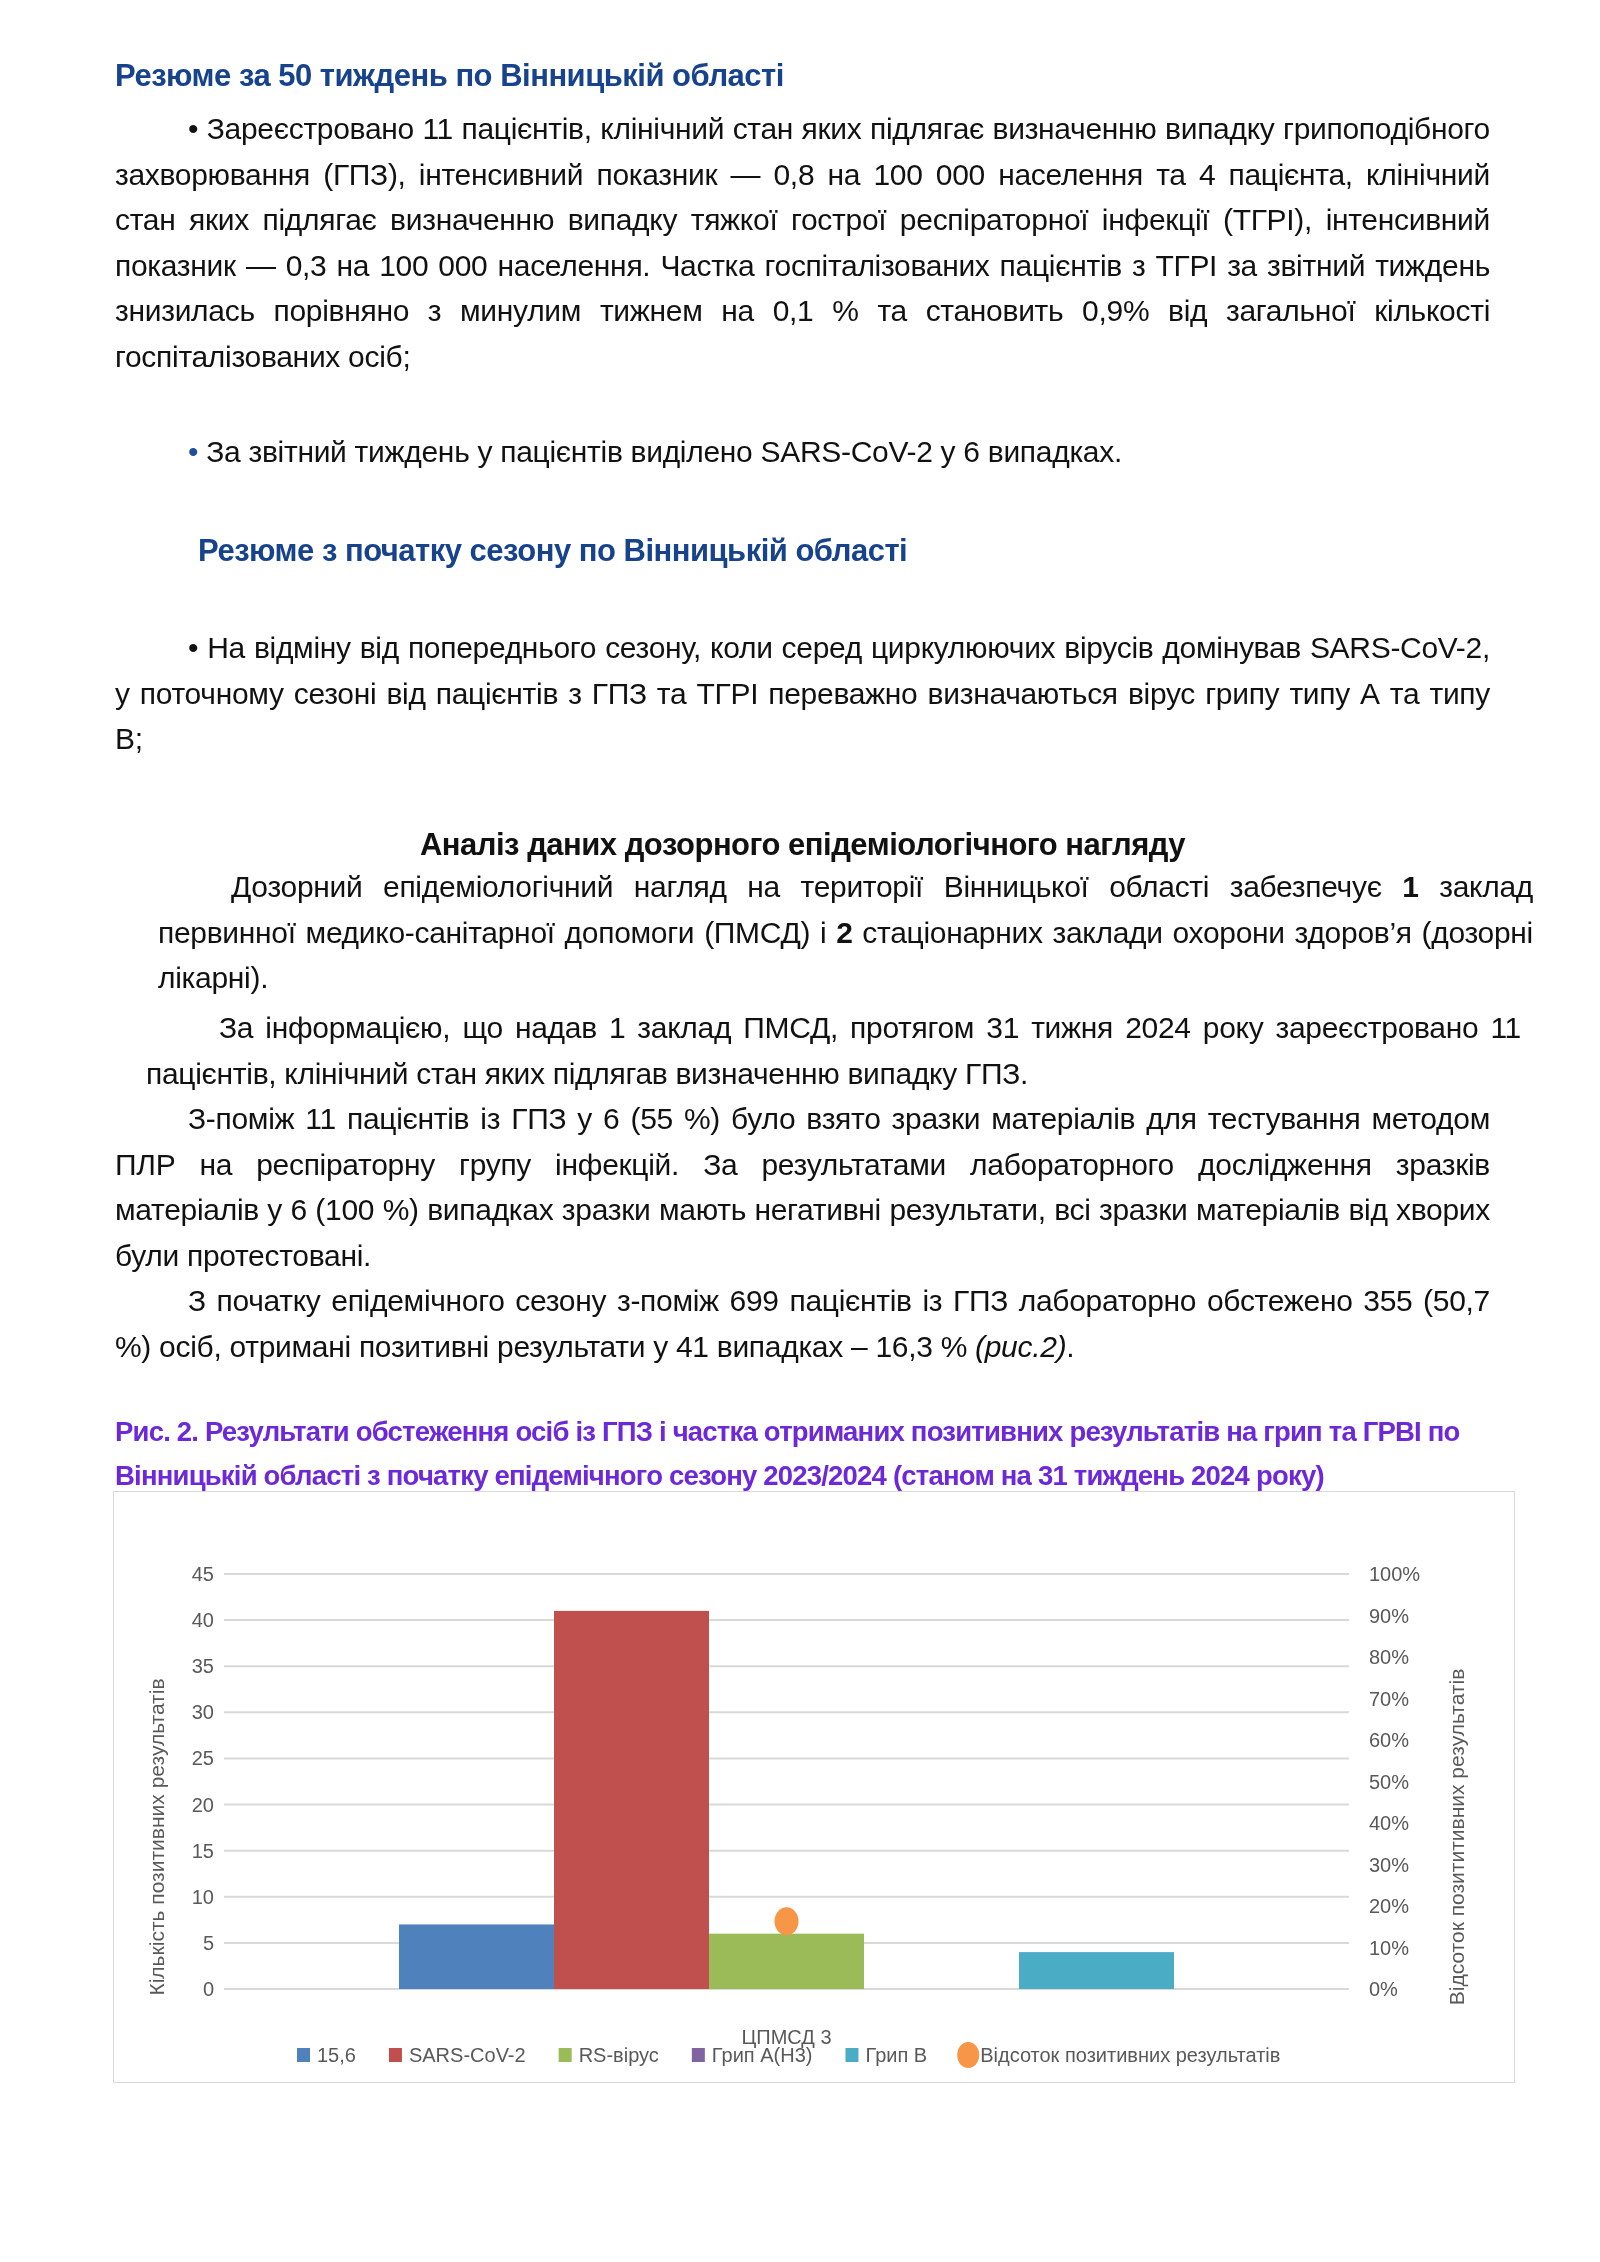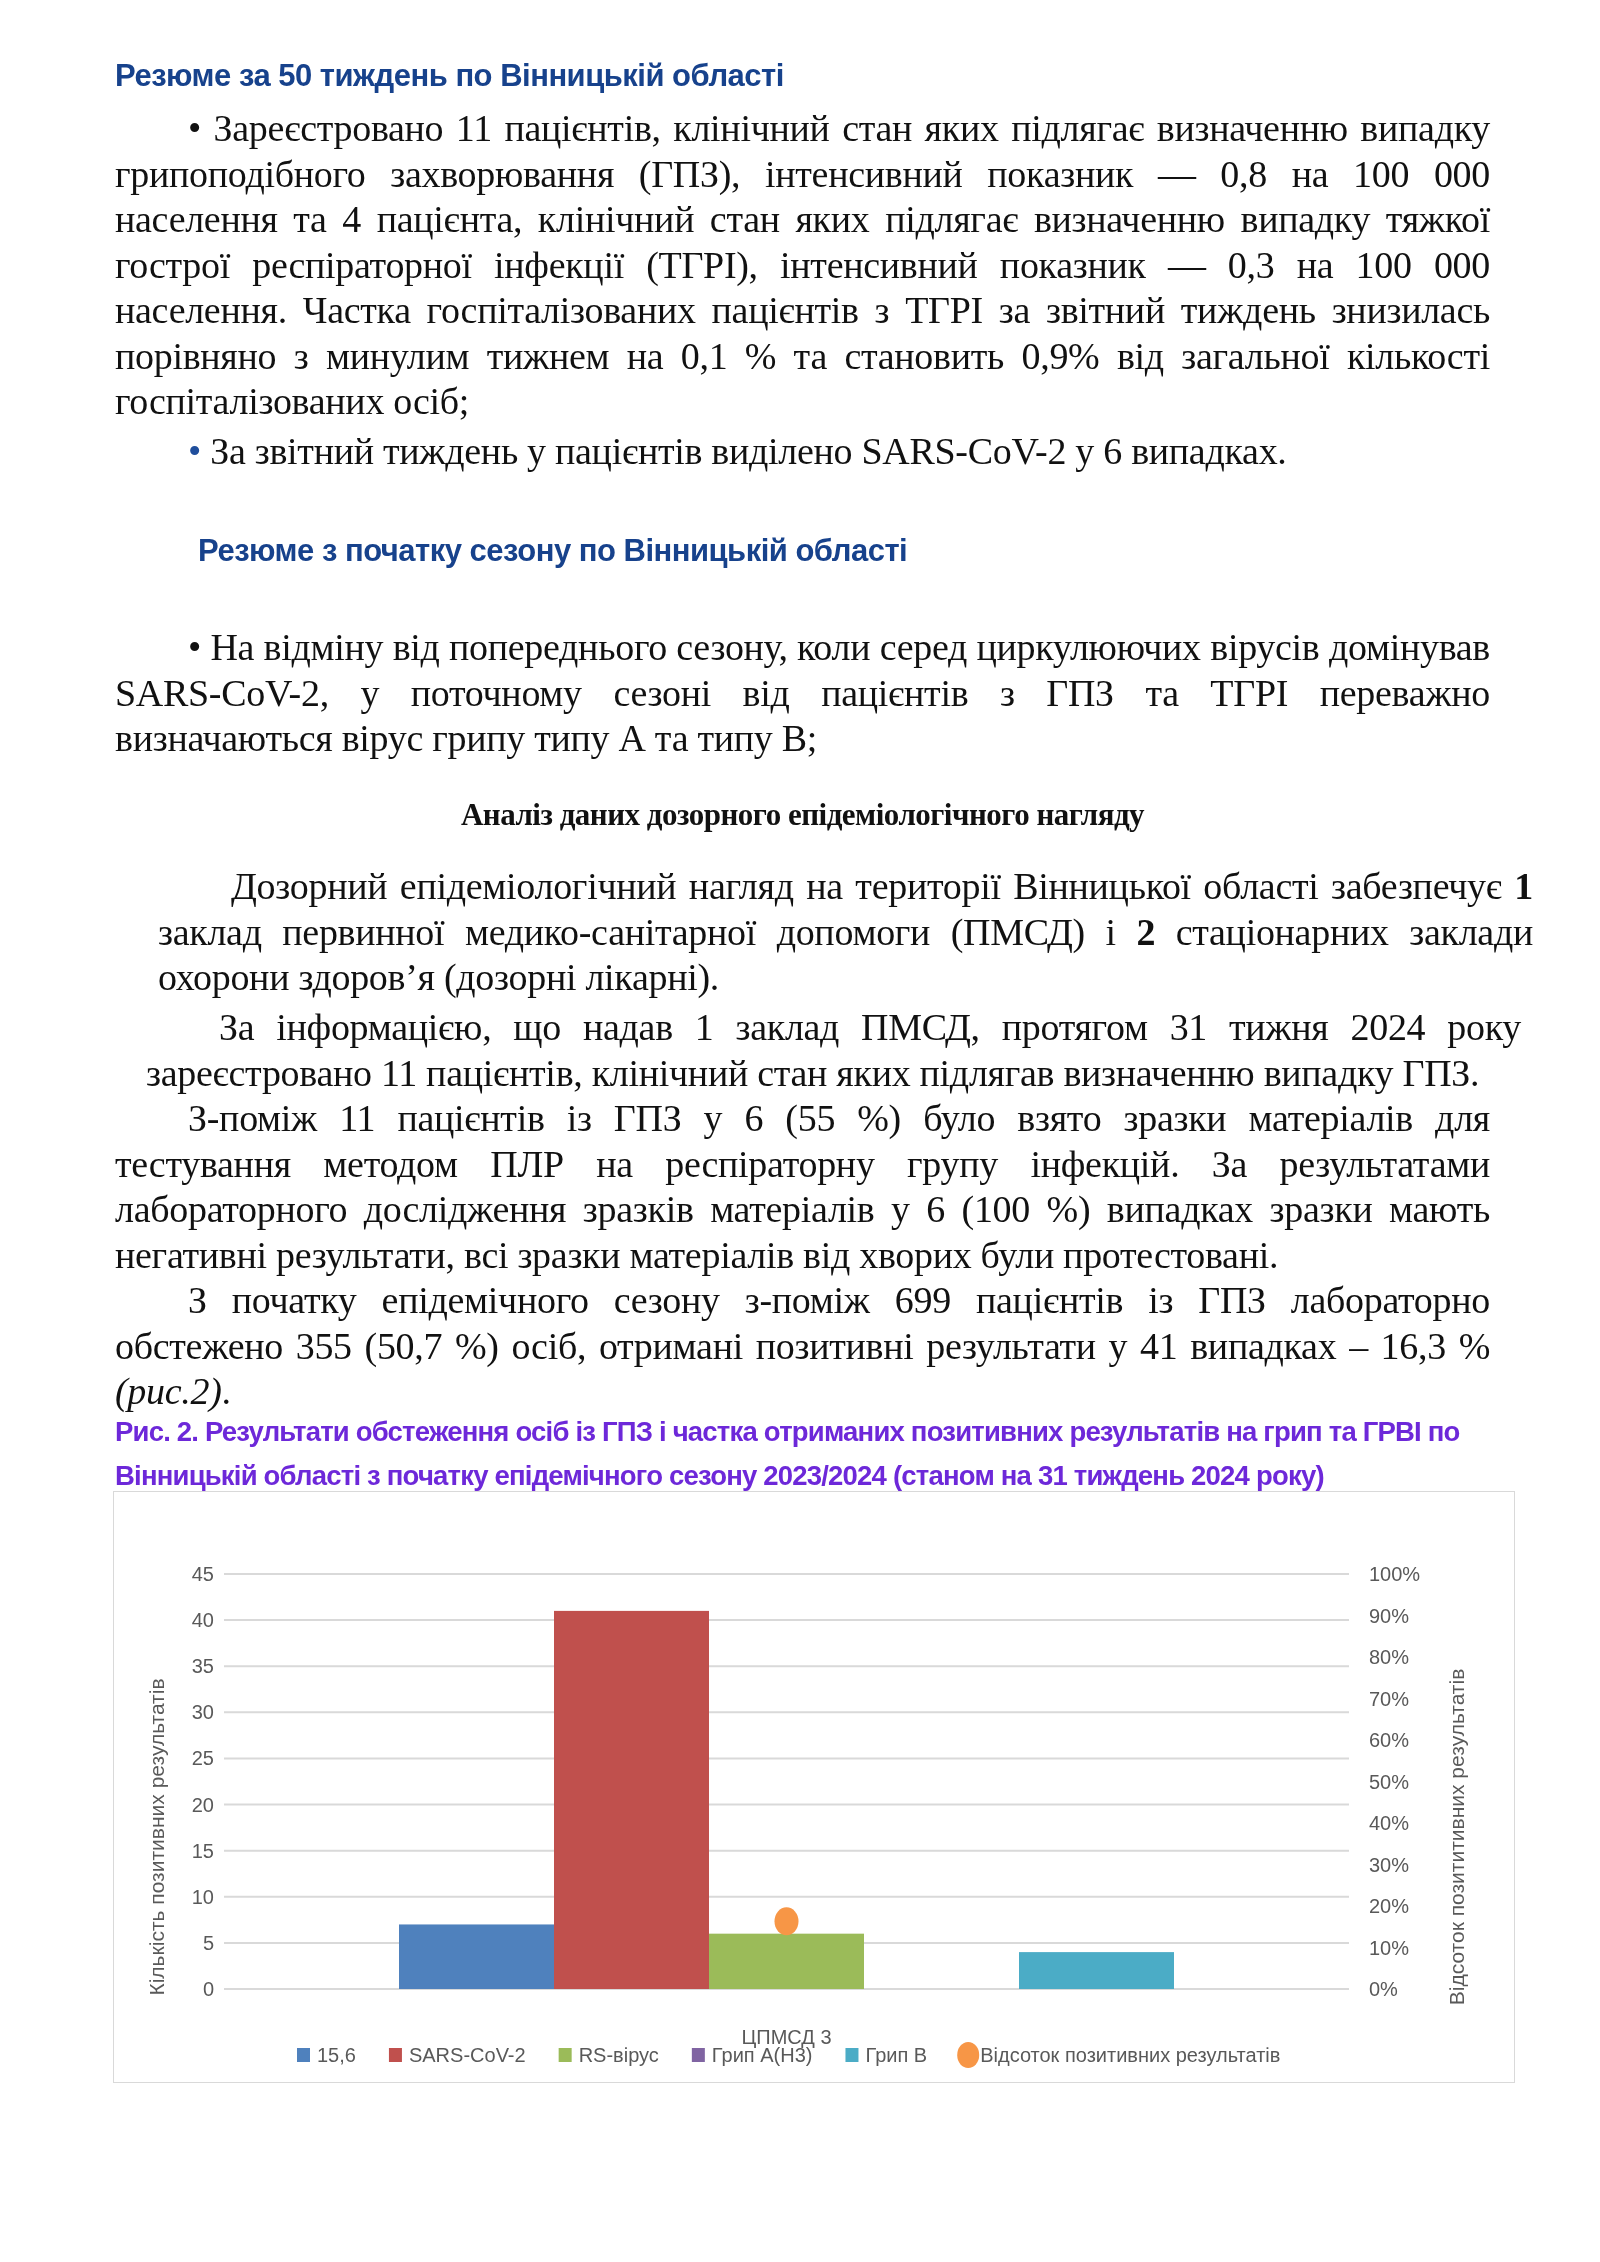--- a/index.html
+++ b/index.html
@@ -7,24 +7,23 @@
       width: 1600px; height: 2262px; position: relative; overflow: hidden;
       font-family: "Liberation Sans", sans-serif; color: #111;
     }
     .page { position: absolute; left: 115px; top: 0; width: 1375px; }
     .h-blue {
       color: #17428c; font-weight: bold; font-size: 31px;
       font-family: "Liberation Sans Narrow", "Liberation Sans", sans-serif;
       letter-spacing: -0.5px; margin: 0; position: absolute;
     }
     .para {
-      position: absolute; left: 0; width: 1375px; font-size: 38px;
+      position: absolute; left: 0; width: 1375px; font-size: 30px;
       line-height: 45.5px; text-align: justify; margin: 0;
       letter-spacing: -0.3px;
-      font-family: Liberation Serif, serif;
     }
     .indent { text-indent: 73px; }
     .bullet-blue { color: #1f4e9c; }
     .h-black {
       position: absolute; left: 0; width: 1375px; text-align: center;
       font-weight: bold; font-size: 31px; margin: 0; letter-spacing: -0.5px;
     }
     .fig-title {
       position: absolute; left: 0; width: 1385px; color: #6d28d9;
       font-weight: bold; font-size: 27.5px; line-height: 44px; margin: 0;
@@ -46,21 +45,21 @@
   <h2 class="h-blue" style="top:58px; left:0;">Резюме за 50 тиждень по Вінницькій області</h2>
 
   <p class="para indent" style="top:106px;"><span>•</span> <span>Зареєстровано 11 пацієнтів, клінічний стан яких підлягає визначенню випадку грипоподібного захворювання (ГПЗ), інтенсивний показник — 0,8 на 100 000 населення та 4 пацієнта, клінічний стан яких підлягає визначенню випадку тяжкої гострої респіраторної інфекції (ТГРІ),  інтенсивний показник — 0,3 на 100 000 населення. Частка госпіталізованих пацієнтів з ТГРІ за звітний тиждень знизилась порівняно з минулим тижнем на 0,1 % та становить 0,9% від загальної кількості госпіталізованих осіб;</span></p>
 
   <p class="para indent" style="top:429px;"><span class="bullet-blue">•</span> <span>За звітний тиждень у пацієнтів виділено SARS-CoV-2 у 6 випадках.</span></p>
 
   <h2 class="h-blue" style="top:533px; left:83px;">Резюме з початку сезону по Вінницькій області</h2>
 
   <p class="para indent" style="top:625px;"><span>•</span> <span>На відміну від попереднього сезону, коли серед циркулюючих вірусів домінував SARS-CoV-2, у поточному сезоні  від пацієнтів з ГПЗ та ТГРІ переважно визначаються вірус грипу типу А та типу В;</span></p>
 
-  <h3 class="h-black" style="top:797px;font-family:Liberation Serif, serif;">Аналіз даних дозорного епідеміологічного нагляду</h3>
+  <h3 class="h-black" style="top:827px;">Аналіз даних дозорного епідеміологічного нагляду</h3>
 
   <p class="para indent" style="top:864px;margin-left:43px;"><span>Дозорний епідеміологічний нагляд на території Вінницької області забезпечує </span><b>1</b><span> заклад первинної медико-санітарної допомоги (ПМСД) і </span><b>2</b><span> стаціонарних заклади охорони здоров’я (дозорні лікарні).</span></p>
 
   <p class="para indent" style="top:1005px;margin-left:31px;">За інформацією, що надав 1 заклад ПМСД, протягом 31 тижня 2024 року зареєстровано 11 пацієнтів, клінічний стан яких підлягав визначенню випадку ГПЗ.</p>
 
   <p class="para indent" style="top:1096px;">З-поміж 11 пацієнтів із ГПЗ у 6 (55 %) було взято зразки матеріалів для тестування методом ПЛР на респіраторну групу інфекцій. За результатами лабораторного дослідження зразків матеріалів у 6 (100 %) випадках зразки мають негативні результати, всі зразки матеріалів від хворих були протестовані.</p>
 
   <p class="para indent" style="top:1278px;"><span>З початку епідемічного сезону з-поміж 699 пацієнтів із ГПЗ лабораторно обстежено 355 (50,7 %) осіб, отримані позитивні результати у 41 випадках – 16,3 % </span><i>(рис.2)</i><span>.</span></p>
 
   <p class="fig-title" style="top:1410px;">Рис. 2. Результати обстеження осіб із ГПЗ і частка отриманих позитивних результатів на грип та ГРВІ по Вінницькій області з початку епідемічного сезону 2023/2024 (станом на 31 тиждень 2024 року)</p>

